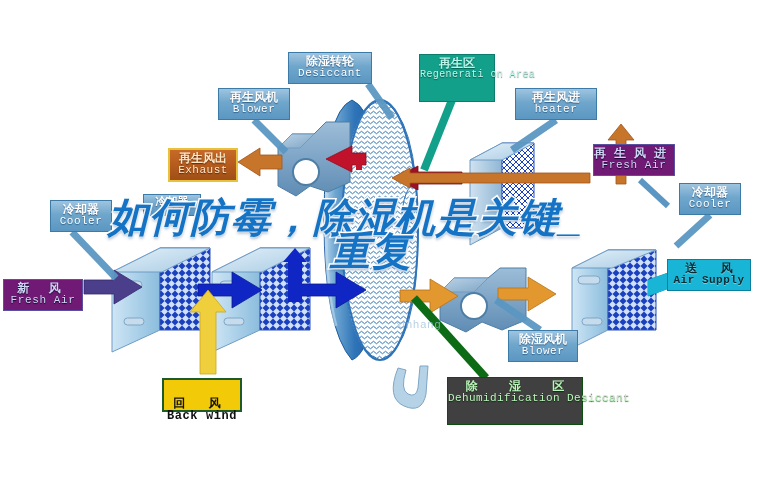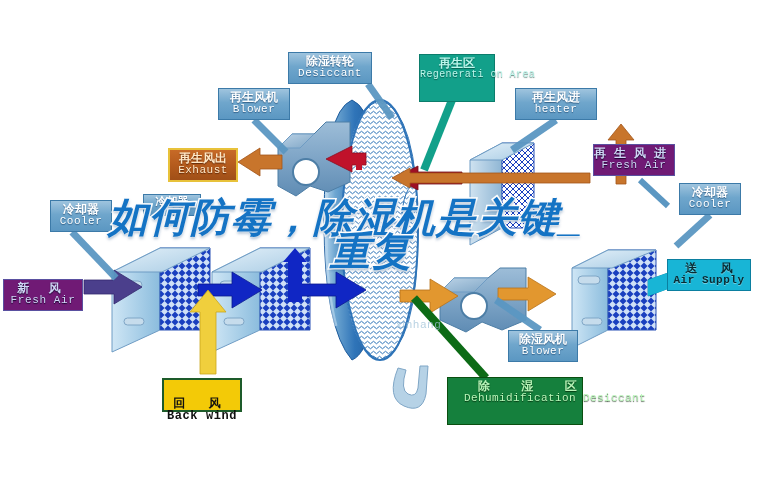--- a/index.html
+++ b/index.html
@@ -40,22 +40,22 @@
   .purple .cn{font-size:12px;letter-spacing:8px;}
   .purple .en{font-size:11px;letter-spacing:.6px;}
 
   
   .yellow{background:#f3ca07;border:2px solid #1d5b2a;color:#101010;
           text-shadow:none;}
   .yellow .cn{font-size:12px;letter-spacing:10px;}
   .yellow .en{font-size:12px;font-weight:bold;letter-spacing:.6px;}
 
   
-  .green{background:#15803d;border:1px solid #0a4f10;color:#b9f5b9;
-         text-shadow:0 1px 1px rgba(0,30,0,.7);padding-left:16px;}
+  .green{background:#404040;border:1px solid #0a4f10;color:#b9f5b9;
+         text-shadow:0 1px 1px rgba(0,30,0,.7);}
   .green .cn{font-size:12px;letter-spacing:14px;}
   .green .en{font-size:11px;letter-spacing:.4px;}
 
   
   .cyan{background:#18b5d6;border:1px solid #0b7fa0;color:#082b33;
         text-shadow:0 1px 0 rgba(255,255,255,.35);}
   .cyan .cn{font-size:12px;letter-spacing:10px;font-weight:bold;}
   .cyan .en{font-size:11px;letter-spacing:.5px;font-weight:bold;}
 
   

